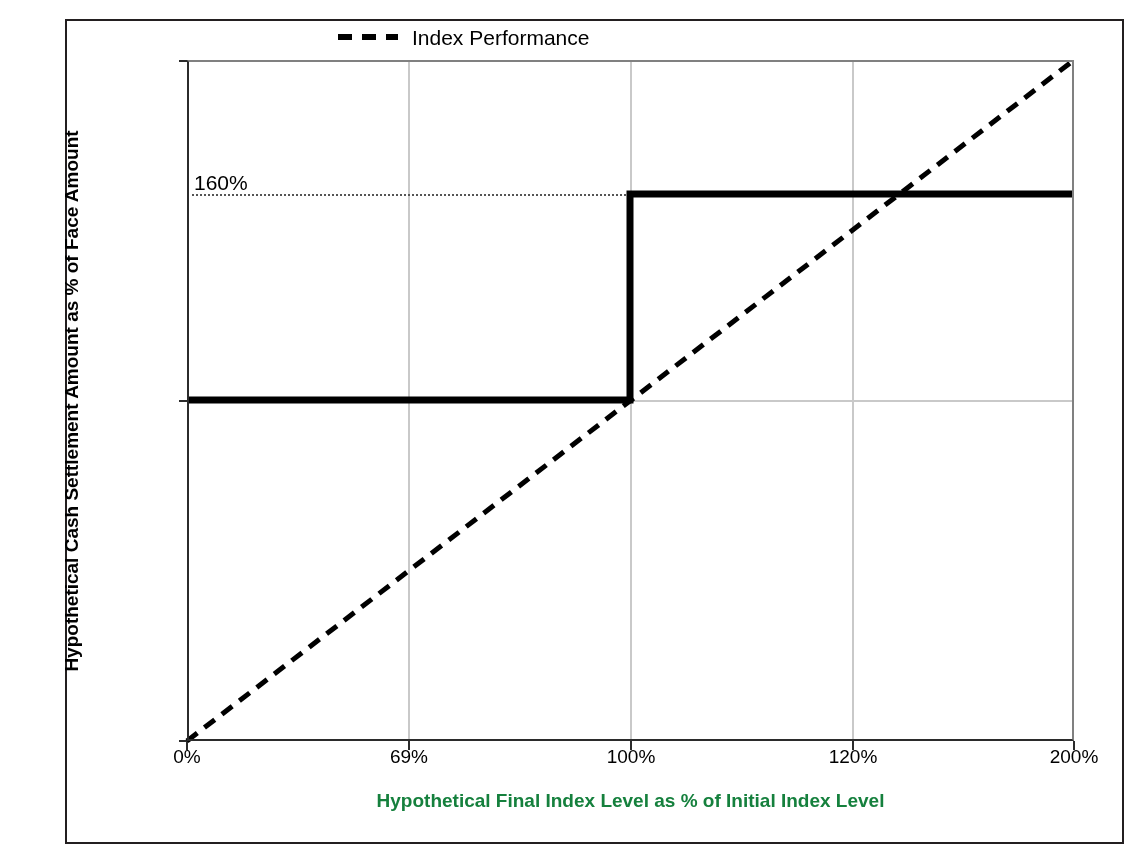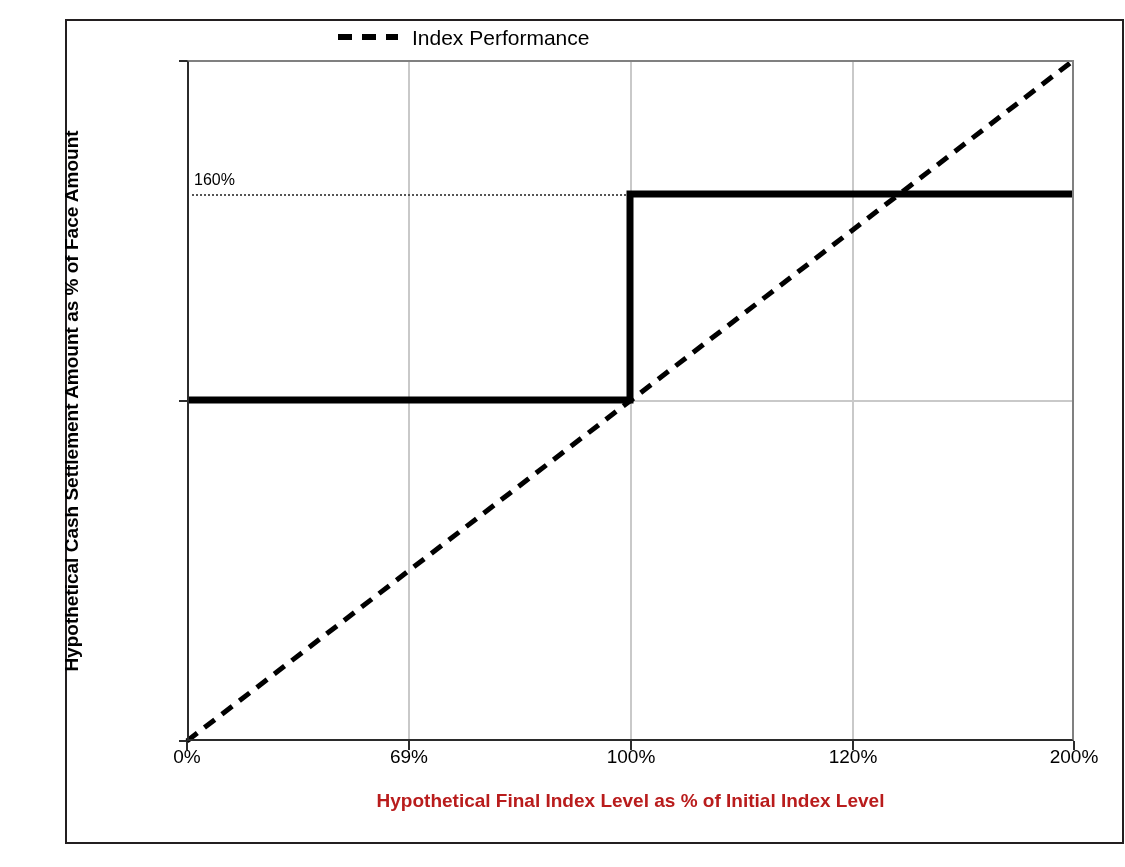--- a/index.html
+++ b/index.html
@@ -78,21 +78,21 @@
   }
   
   #x-axis-title {
     position: absolute;
     left: 139px;
     top: 790px;
     width: 887px;
     text-align: center;
     font-size: 19px;
     font-weight: bold;
-    color: #b91c1c;
+    color: #15803d;
     letter-spacing: 0px;
   }
   #y-axis-title-wrap {
     position: absolute;
     left: 0px;
     top: 60px;
     width: 48px;
     height: 681px;
   }
   #y-axis-title {
@@ -170,21 +170,21 @@
     background: #2b2b2b;
   }
   .xtick-mark {
     position: absolute;
     width: 2px;
     height: 9px;
     background: #2b2b2b;
   }
   #inner-label-160 {
     position: absolute;
-    font-size: 16px;
+    font-size: 21px;
     color: #000;
     white-space: nowrap;
   }
   svg { display: block; }
 </style>
 </head>
 <body>
 
 <div id="figure">
   <div id="frame"></div>

